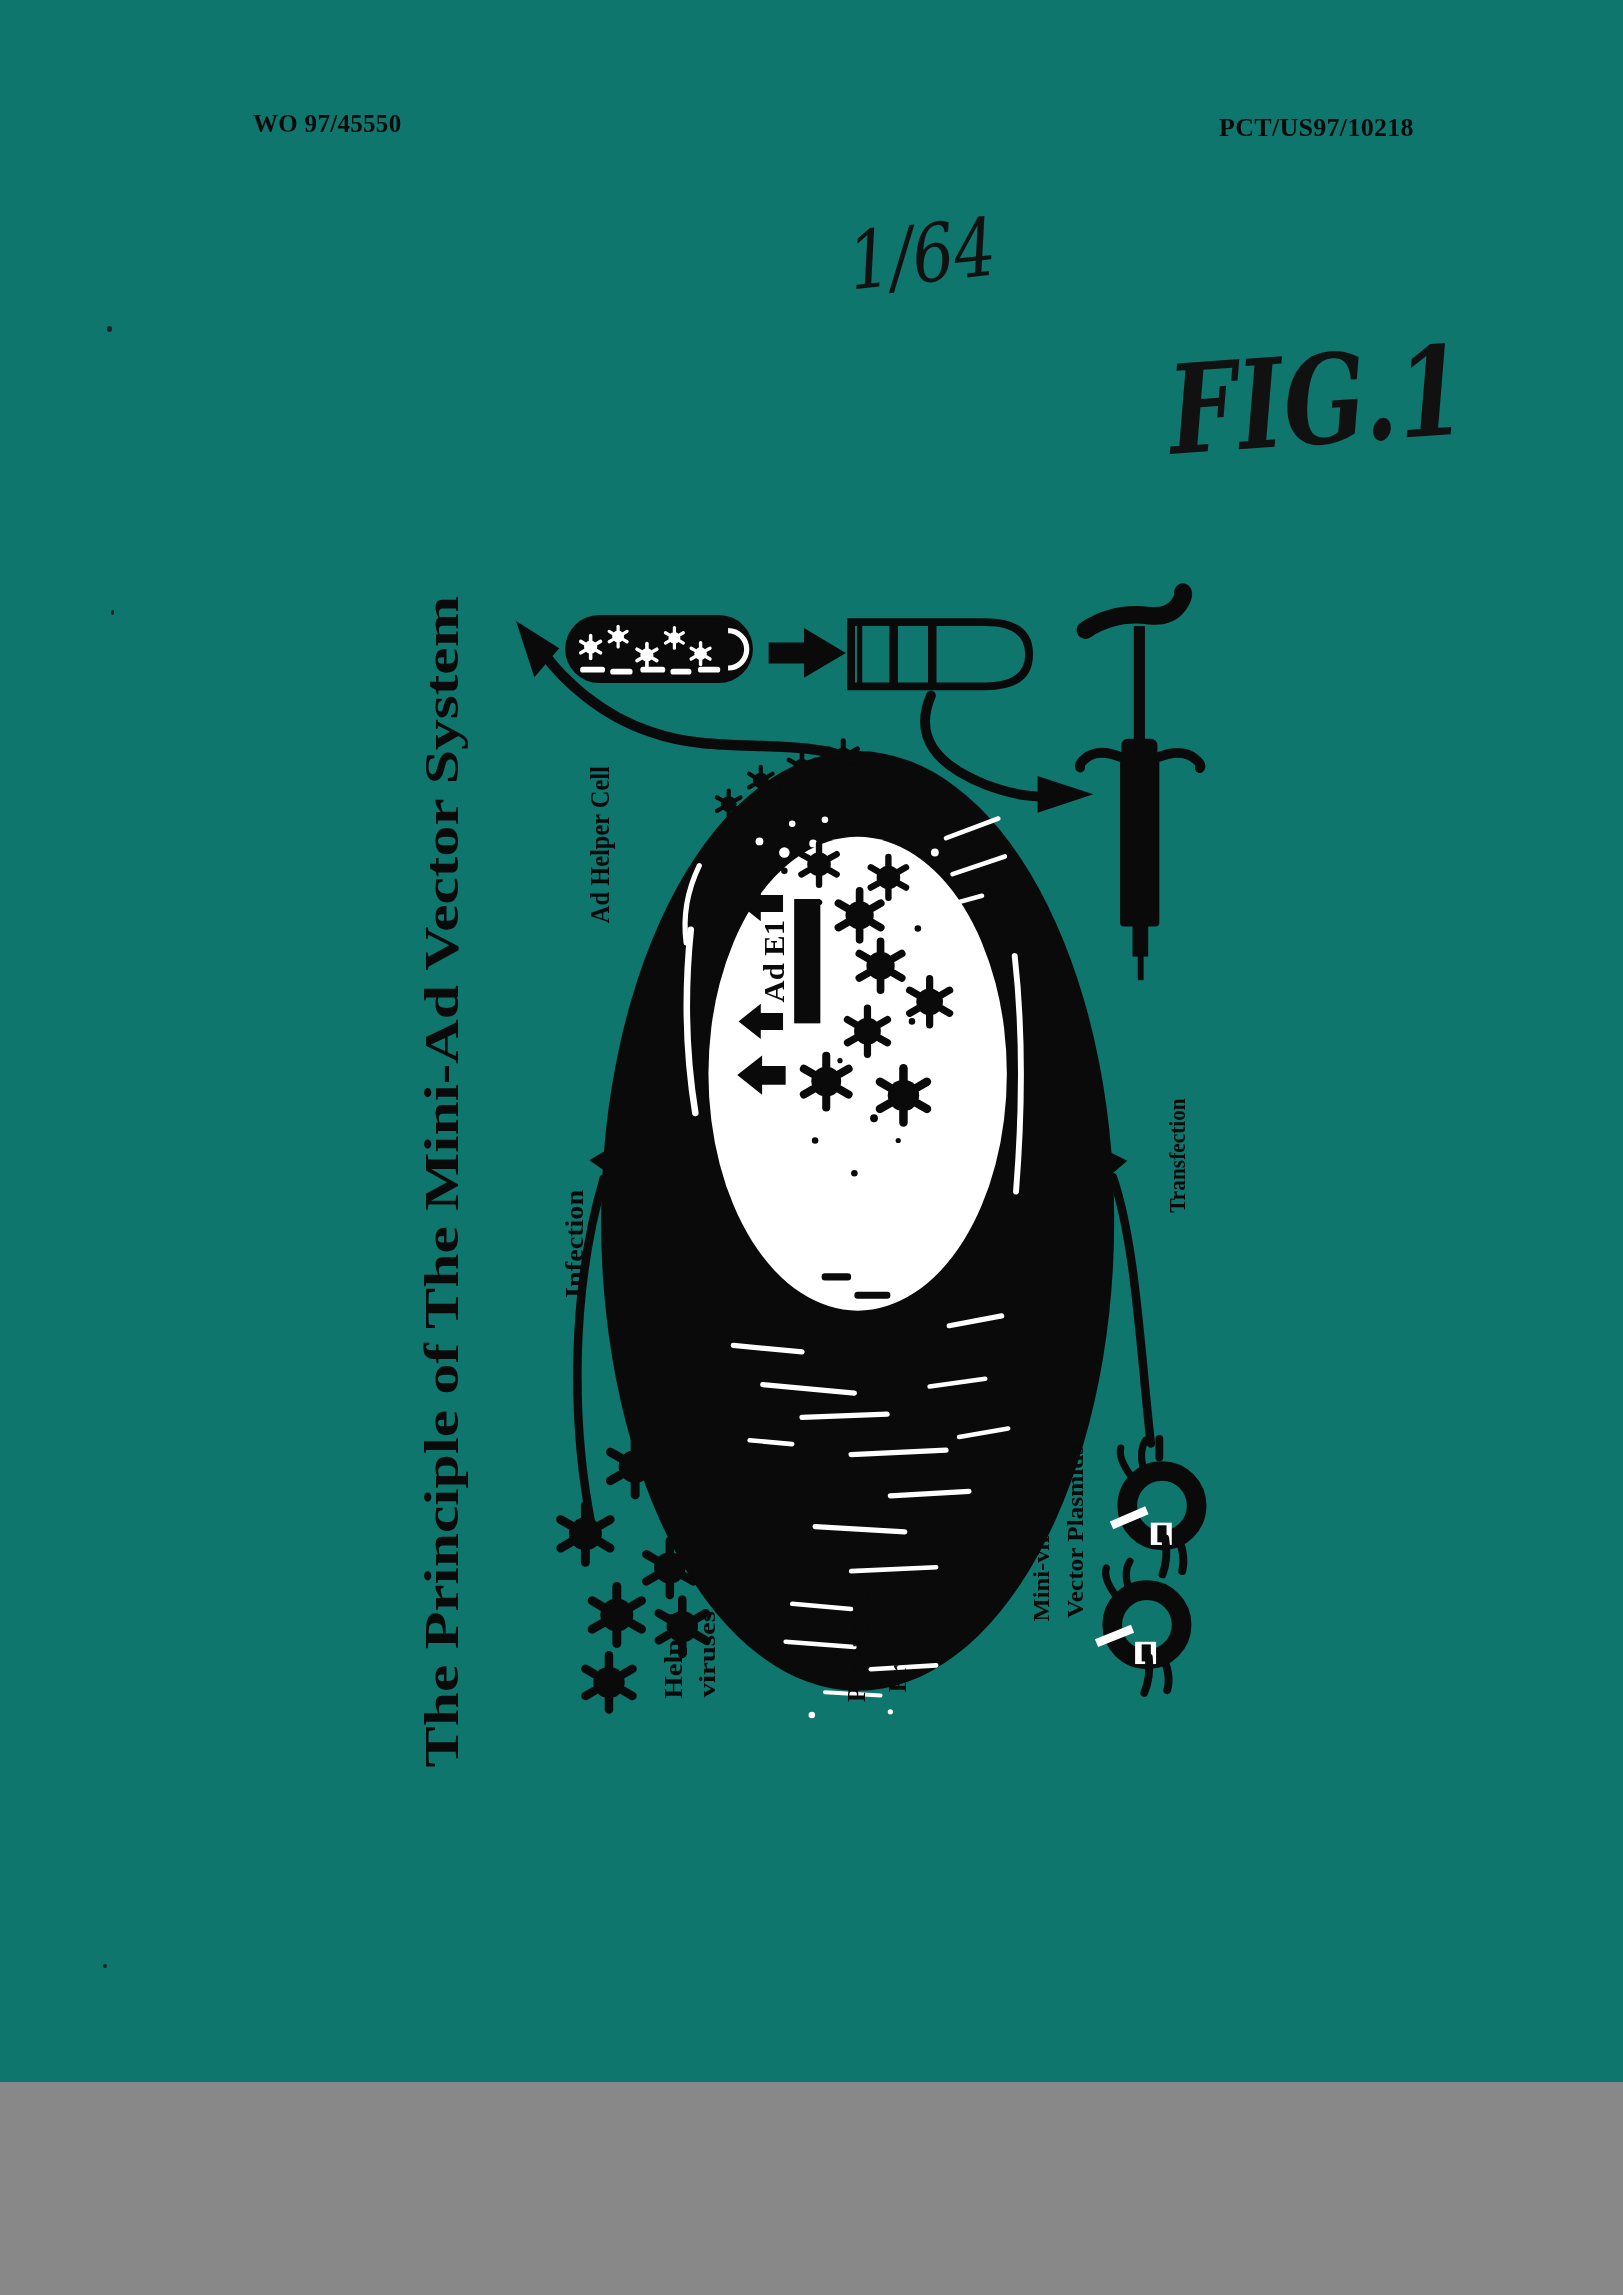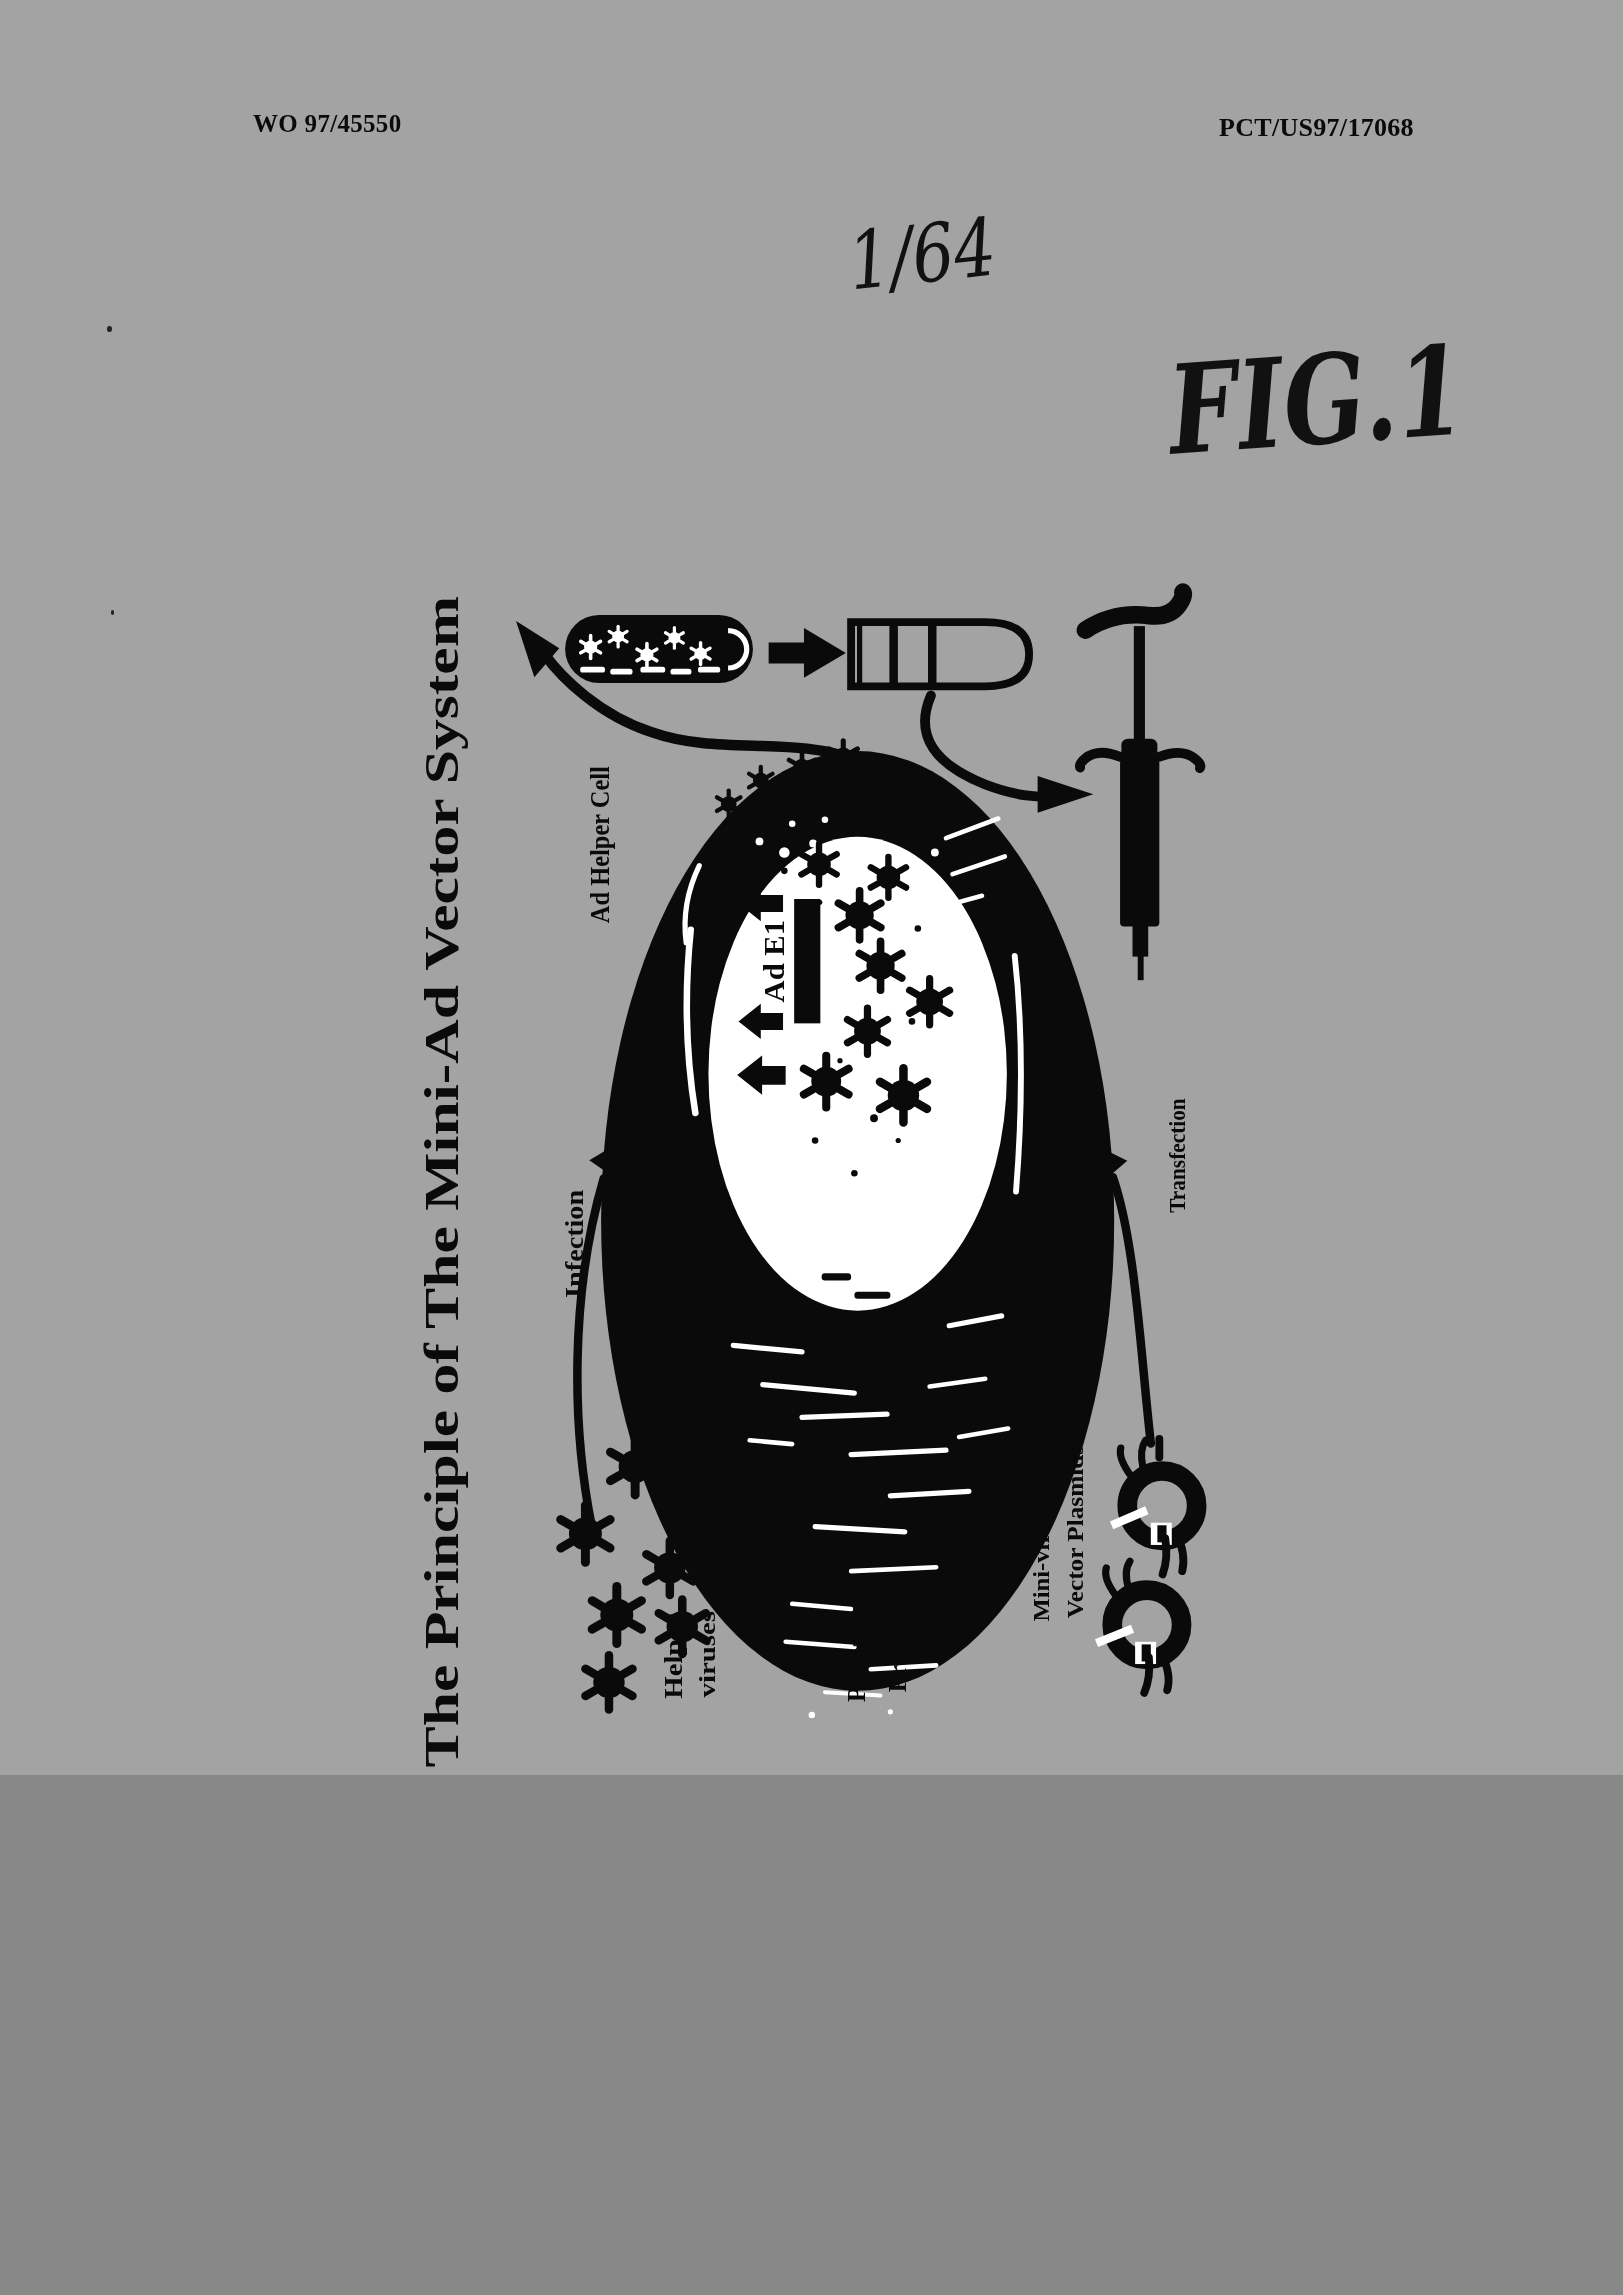--- a/index.html
+++ b/index.html
@@ -1,19 +1,19 @@
 <!DOCTYPE html>
 <html style="font-size:10.5px"><head>
 <meta charset="utf-8">
 <style>
   html,body{margin:0;padding:0;background:#888;}
   .page{
     position:relative;
-    width:1623px;height:1775px;
-    background:#a3a3a3;
+    width:1623px;height:2082px;
+    background:#0f766e;
     font-family:"Liberation Serif", serif;
     color:#0a0a0a;
     overflow:hidden;
   }
   .hdr{
     position:absolute;
     font-weight:700;
     letter-spacing:0.3px;
     white-space:nowrap;
   }
@@ -49,21 +49,21 @@
     fill:#0a0a0a;
   }
   .fig-svg{position:absolute;left:393px;top:563px;}
 </style>
 </head>
 <body>
 
 <div class="page">
 
   <div class="hdr hdr-left">WO 97/45550</div>
-  <div class="hdr hdr-right">PCT/US97/17068</div>
+  <div class="hdr hdr-right">PCT/US97/10218</div>
 
   <div class="handwrite sheet-no">1/64</div>
   <div class="handwrite fig-label">FIG.1</div>
 
   <div class="artifact" style="left:107px;top:326px;width:4.6px;height:5.9px;"></div>
   <div class="artifact" style="left:111px;top:610px;width:3.3px;height:4.6px;"></div>
   <div class="artifact" style="left:103px;top:1964px;width:3.9px;height:3.9px;"></div>
   <div class="artifact" style="left:107px;top:2125px;width:5.9px;height:3.9px;"></div>
   <div class="artifact" style="left:101px;top:2219px;width:4.6px;height:4.6px;"></div>
 

